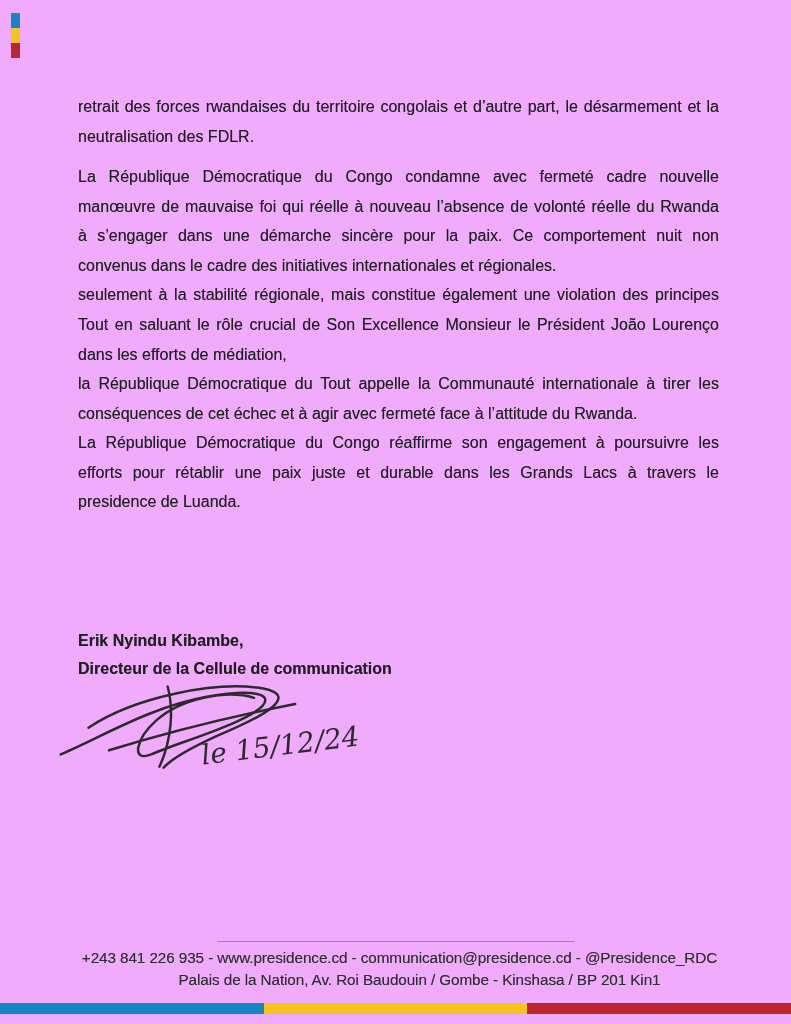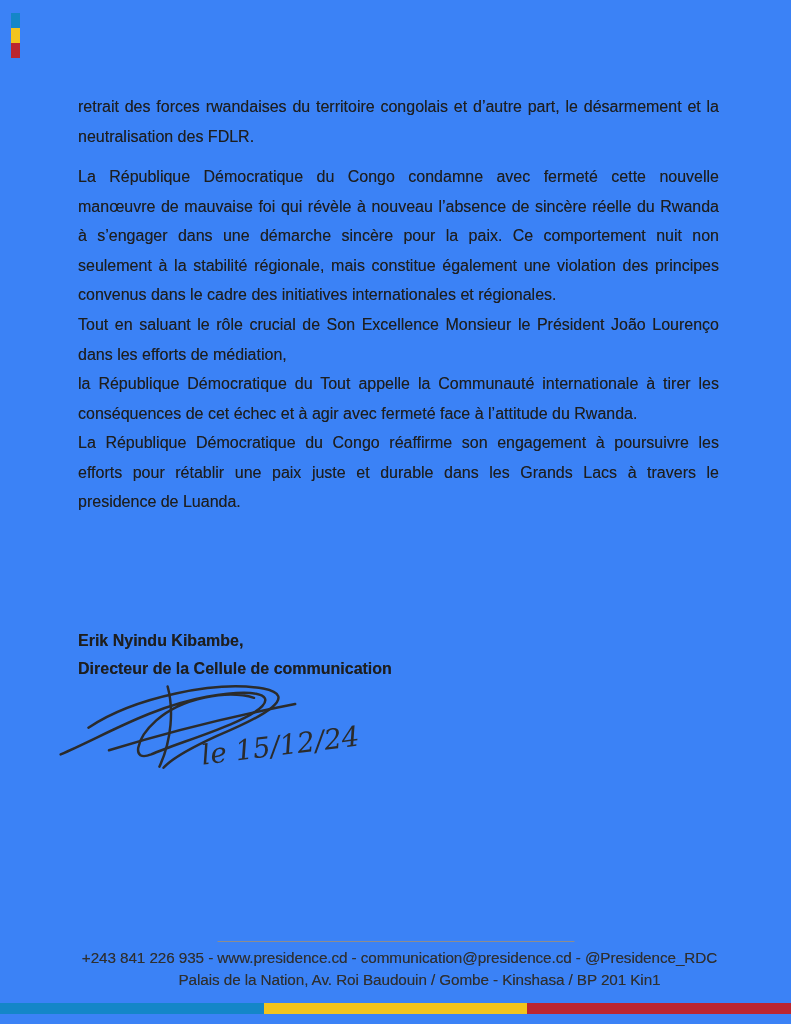--- a/index.html
+++ b/index.html
@@ -1,20 +1,20 @@
 <!DOCTYPE html>
 <html><head>
 <meta charset="utf-8">
 <style>
   html, body { margin: 0; padding: 0; background: #e8e8e8; }
   .page {
     position: relative;
     width: 791px;
     height: 1024px;
-    background: #3b82f6;
+    background: #f0abfc;
     overflow: hidden;
     font-family: "Liberation Sans", "DejaVu Sans", sans-serif;
     color: #1e1e1e;
   }
 
   
   .corner-flag {
     position: absolute;
     left: 11px; top: 13px;
     width: 9px; height: 45px;
@@ -106,25 +106,25 @@
     <span class="cf-yellow"></span>
     <span class="cf-red"></span>
   </div>
 
   <div class="para" style="top:92px">
     <div class="line just">retrait des forces rwandaises du territoire congolais et d’autre part, le désarmement et la</div>
     <div class="line">neutralisation des FDLR.</div>
   </div>
 
   <div class="para" style="top:162px">
-    <div class="line just">La République Démocratique du Congo condamne avec fermeté cette nouvelle</div>
-    <div class="line just">manœuvre de mauvaise foi qui révèle à nouveau l’absence de sincère réelle du Rwanda</div>
+    <div class="line just">La République Démocratique du Congo condamne avec fermeté cadre nouvelle</div>
+    <div class="line just">manœuvre de mauvaise foi qui réelle à nouveau l’absence de volonté réelle du Rwanda</div>
     <div class="line just">à s’engager dans une démarche sincère pour la paix. Ce comportement nuit non</div>
+    <div class="line">convenus dans le cadre des initiatives internationales et régionales.</div>
     <div class="line just">seulement à la stabilité régionale, mais constitue également une violation des principes</div>
-    <div class="line">convenus dans le cadre des initiatives internationales et régionales.</div>
   </div>
 
   <div class="para" style="top:310px">
     <div class="line just">Tout en saluant le rôle crucial de Son Excellence Monsieur le Président João Lourenço</div>
     <div class="line">dans les efforts de médiation,</div>
     <div class="line just">la République Démocratique du Tout appelle la Communauté internationale à tirer les</div>
     <div class="line">conséquences de cet échec et à agir avec fermeté face à l’attitude du Rwanda.</div>
   </div>
 
   <div class="para" style="top:428px">

